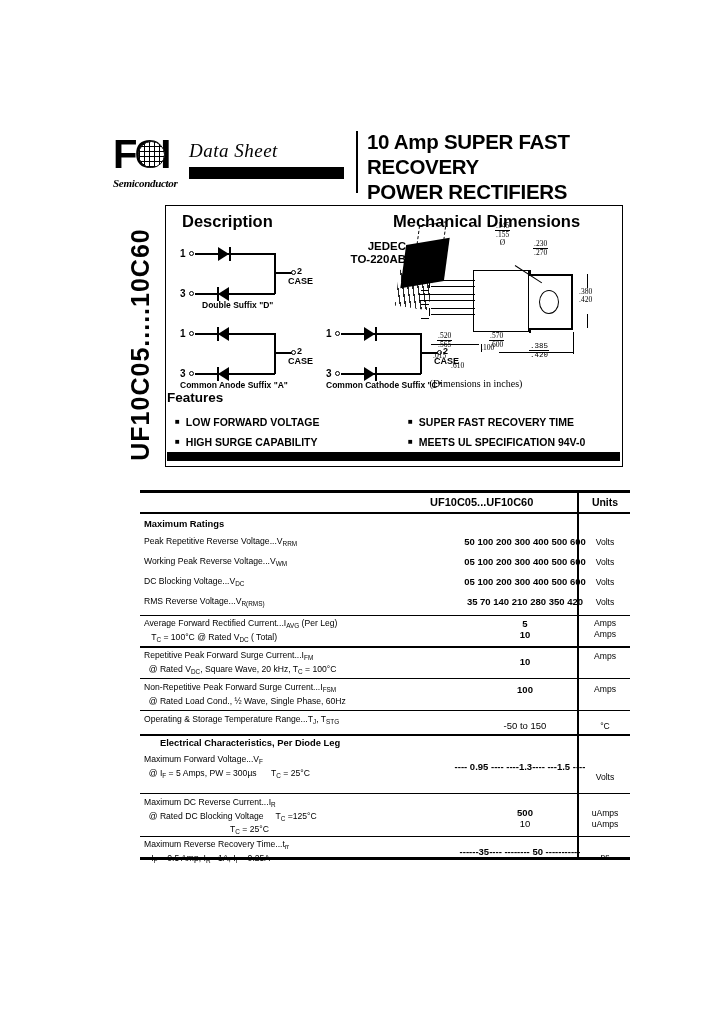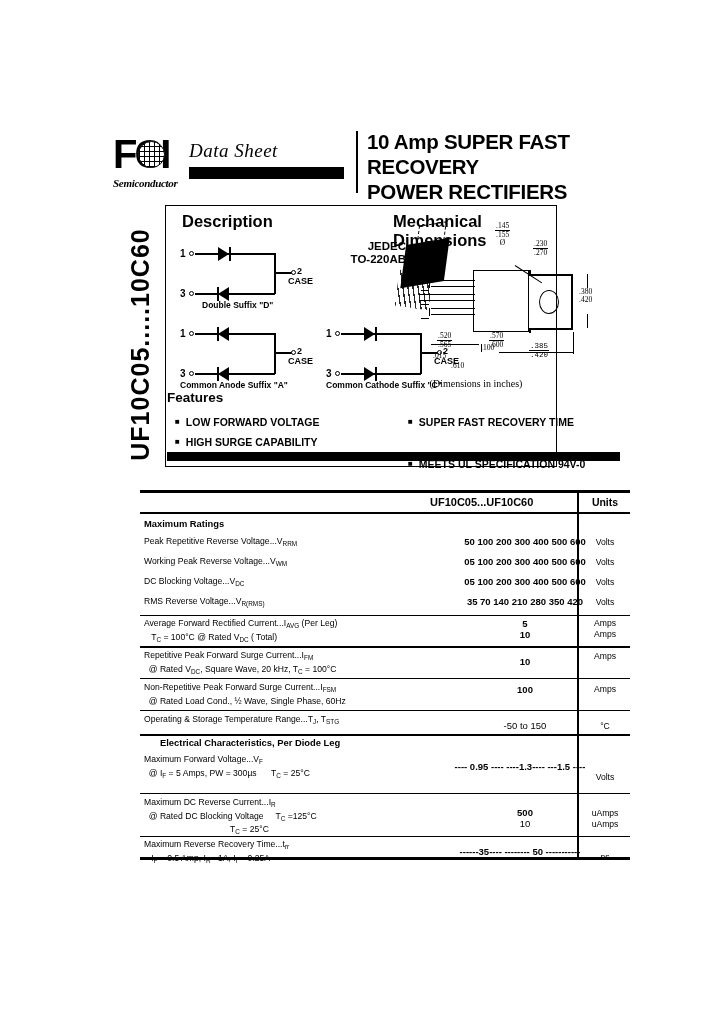--- a/index.html
+++ b/index.html
@@ -44,21 +44,21 @@
   
   .side-label{
     position:absolute;left:-5px;top:330px;width:290px;
     transform:rotate(-90deg);transform-origin:center center;
     font-weight:bold;font-size:25px;letter-spacing:1px;text-align:center;
     white-space:nowrap;
   }
 
   
   .contentbox{
-    position:absolute;left:165px;top:205px;width:392px;height:262px;
+    position:absolute;left:165px;top:205px;width:458px;height:262px;
     border:1.5px solid #000;box-sizing:border-box;
   }
   .sec-title{position:absolute;font-weight:bold;font-size:16.5px;}
   .desc-title{left:16px;top:6px;}
   .mech-title{left:227px;top:6px;}
 
   
   .sch{position:absolute;}
   .pin-label{position:absolute;font-weight:bold;font-size:10px;font-family:"Liberation Sans",sans-serif;}
   .pin-dot{position:absolute;width:5px;height:5px;border:1.2px solid #000;border-radius:50%;background:#fff;box-sizing:border-box;}
@@ -288,21 +288,21 @@
       <div class="mline" style="left:176px;top:82px;width:1px;height:14px;"></div>
     </div>
 
     <div class="mech-cap">(Dimensions in inches)</div>
   </div>
 
   <div class="feat-title">Features</div>
   <div class="feat" style="left:175px;top:416px;">LOW FORWARD VOLTAGE</div>
   <div class="feat" style="left:408px;top:416px;">SUPER FAST RECOVERY TIME</div>
   <div class="feat" style="left:175px;top:436px;">HIGH SURGE CAPABILITY</div>
-  <div class="feat" style="left:408px;top:436px;margin-top:22px;">MEETS UL SPECIFICATION 94V-0</div>
+  <div class="feat" style="left:408px;top:436px;">MEETS UL SPECIFICATION 94V-0</div>
   <div class="black-bar"></div>
 
   <div class="topline"></div>
   <div class="botline"></div>
   <div class="vsep" style="top:490px;height:370px;"></div>
 
   <div class="hdrband">
     <div class="hdr-part">UF10C05...UF10C60</div>
     <div class="hdr-units">Units</div>
   </div>

